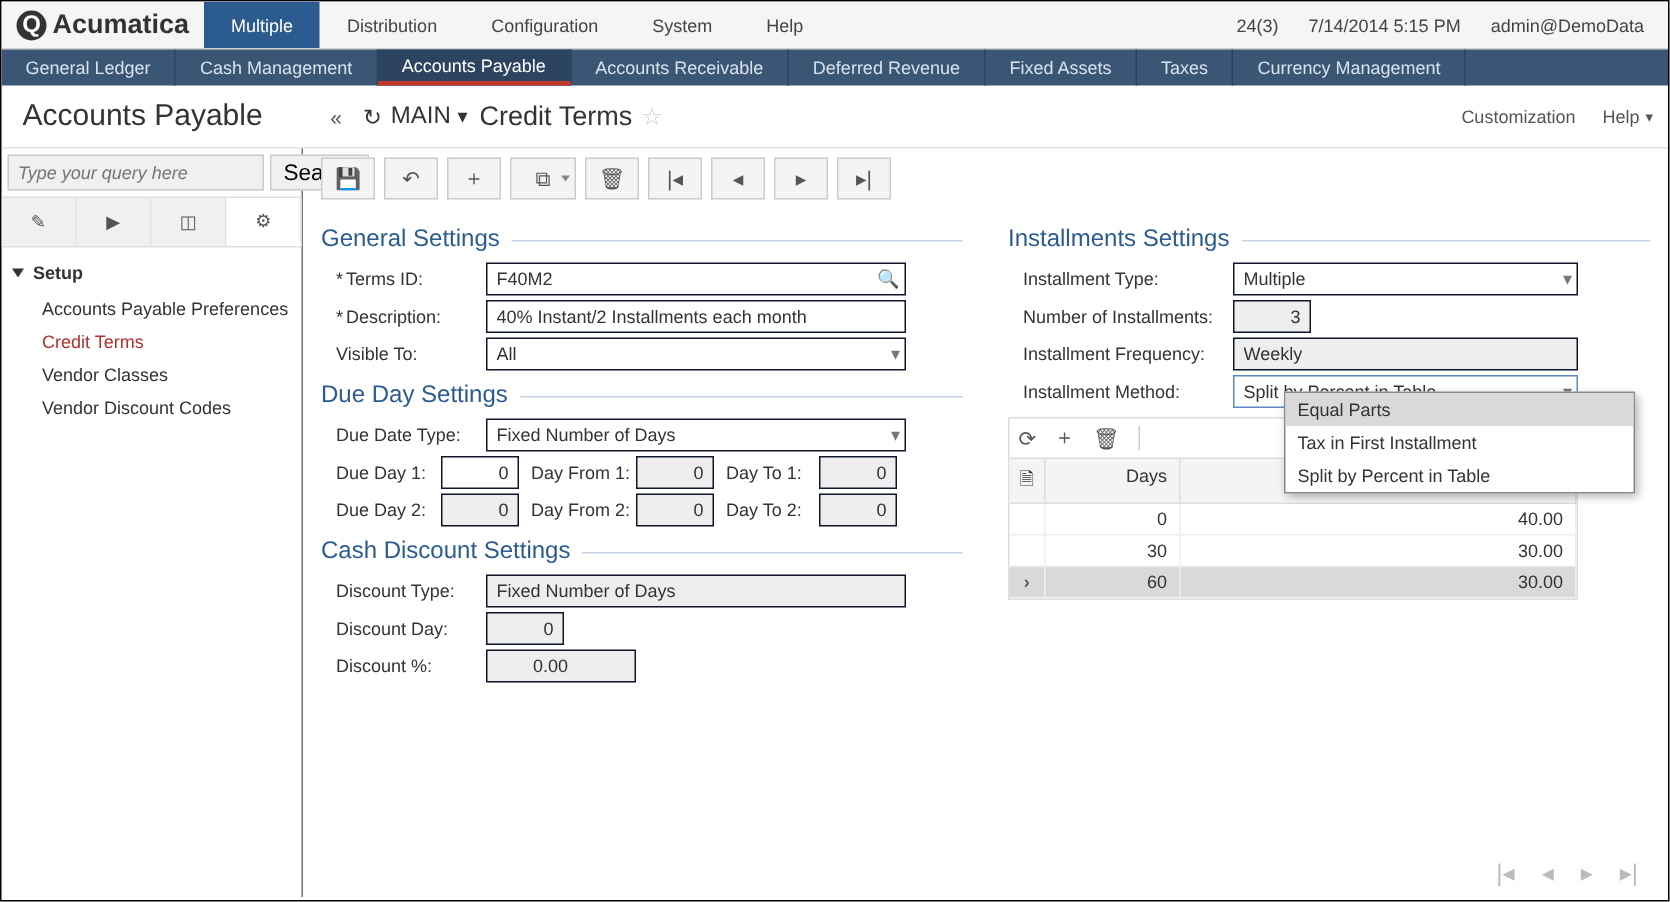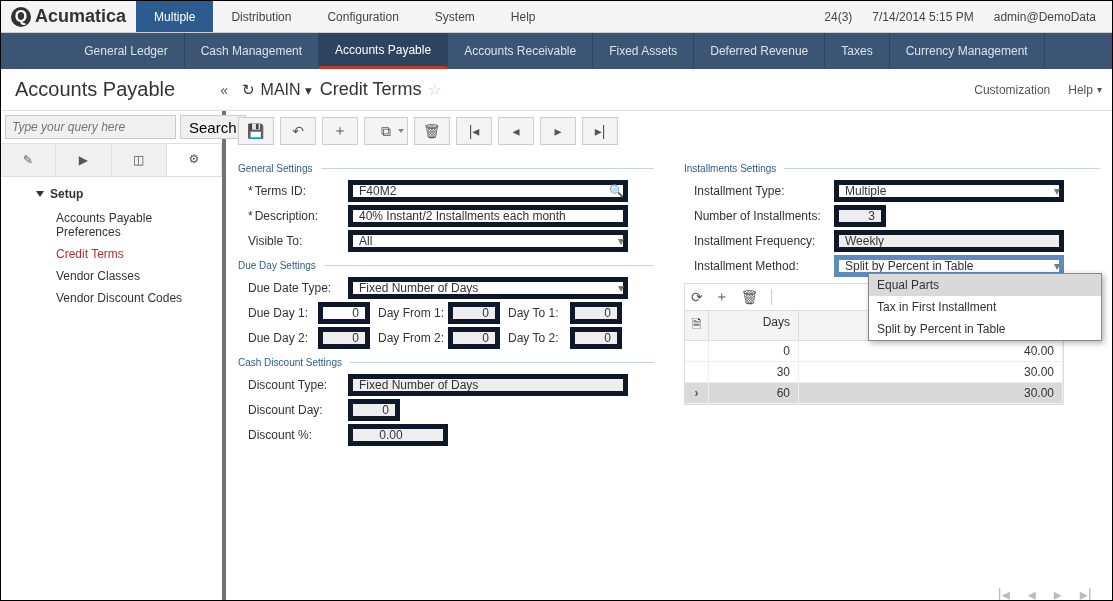--- a/index.html
+++ b/index.html
@@ -8,68 +8,68 @@
   
   .topbar { display: flex; align-items: center; height: 32px; background: #f5f5f5; border-bottom: 1px solid #d0d0d0; }
   .logo { display: flex; align-items: center; padding: 0 10px; font-weight: bold; font-size: 18px; color: #333;}
   .logo-icon { width: 20px; height: 20px; border-radius: 50%; background: #333; color: #fff; display: inline-flex; align-items: center; justify-content: center; margin-right: 4px; font-size:16px;}
   .topnav { display: flex; height: 100%; }
   .topnav-item { padding: 0 18px; display: flex; align-items: center; cursor: pointer; color: #444; }
   .topnav-item.active { background: #2c5c8f; color: #fff; }
   .topbar-right { margin-left: auto; display: flex; align-items: center; gap: 20px; padding-right: 16px; color:#444;}
   
   
-  .subnav { display: flex; height: 36px; background: #3a5674; justify-content: center; }
+  .subnav { display: flex; height: 24px; background: #3a5674; }
   .subnav-item { padding: 0 16px; display: flex; align-items: center; color: #d8e2ec; cursor: pointer; border-right:1px solid #2c4460;}
   .subnav-item.active { background: #2c4460; color: #fff; border-bottom: 3px solid #c0392b; }
   
   
   .module-header { display: flex; align-items: center; height: 42px; padding: 0 10px; border-bottom: 1px solid #e0e0e0;}
   .module-title { font-size: 20px; color: #333; font-weight:normal; padding-left:4px;}
   .collapse-btn { margin-left: auto; margin-right: 8px; cursor:pointer; color:#555; font-size:14px;}
   .breadcrumb-wrap { display:flex; align-items:center; margin-left:6px;}
   .refresh-icon { cursor:pointer; color:#333; font-size:15px; margin-right:6px;}
   .breadcrumb-main { font-size: 16px; color:#333; margin-right:4px;}
   .breadcrumb-title { font-size: 18px; color:#333; margin-left:4px;}
   .star { color:#ccc; font-size:16px; margin-left:6px; cursor:pointer;}
   .header-right { margin-left:auto; display:flex; align-items:center; gap:18px; color:#555;justify-content:flex-end;}
   .help-drop { display:flex; align-items:center; gap:4px; cursor:pointer;}
   
   
   .main { display:flex; height: calc(601px - 32px - 28px - 42px);}
-  .sidebar { width: 225px; border-right:4px solid #737373; display:flex; flex-direction:column;}
+  .sidebar { width: 201px; border-right:1px solid #737373; display:flex; flex-direction:column;}
   .search-row { display:flex; padding:4px; gap:4px; border-bottom:1px solid #e0e0e0;}
   .search-input { flex:1; height:24px; border:1px solid #ccc; background:#f0f0f0; padding:0 6px; font-style:italic; color:#888; font-size:12px;}
   .search-btn { height:24px; padding:0 8px; border:1px solid #ccc; background:#f0f0f0; cursor:pointer; font-size:15px;}
   .sidebar-tabs { display:flex; border-bottom:1px solid #e0e0e0;}
   .sidebar-tab { flex:1; height:32px; display:flex; align-items:center; justify-content:center; cursor:pointer; color:#555; border-right:1px solid #e0e0e0;}
   .sidebar-tab.active { background:#fff; border-bottom:2px solid #fff; margin-bottom:-1px;}
   .sidebar-tab:not(.active){ background:#f0f0f0;}
-  .tree { padding:10px 7px;margin-left:28px; }
+  .tree { padding:10px 7px; }
   .tree-root { font-weight:bold; margin-bottom:6px; display:flex; align-items:center; cursor:pointer;}
   .tree-caret { display:inline-block; width:0; height:0; border-left:4px solid transparent; border-right:4px solid transparent; border-top:6px solid #333; margin-right:6px;}
   .tree-item { padding:4px 0 4px 20px; cursor:pointer; color:#333;}
   .tree-item.active { color:#b03030;}
   
   
   .content { flex:1; padding:6px 12px 0 12px; position:relative;}
   .toolbar { display:flex; gap:6px; margin-bottom:10px;}
   .tbtn { width:36px; height:28px; border:1px solid #ccc; background:#f4f4f4; display:flex; align-items:center; justify-content:center; cursor:pointer; color:#555; font-size:14px;}
   .tbtn.disabled { color:#bbb; }
   .tbtn.wide { width:44px; position:relative;}
   .tbtn .mini-caret { position:absolute; right:3px; top:11px; width:0; height:0; border-left:3px solid transparent; border-right:3px solid transparent; border-top:4px solid #888;}
   
   .form-cols { display:flex; gap:30px;}
   .col { flex:1; min-width:0;}
-  .section-title { color:#2c5c8f; font-size:10px; margin:8px 0 6px 0; display:flex; align-items:center;}
+  .section-title { color:#2c5c8f; font-size:16px; margin:8px 0 6px 0; display:flex; align-items:center;}
   .section-title .line { flex:1; height:1px; background:#c5d4e3; margin-left:8px;}
   .frow { display:flex; align-items:center; margin:3px 0;}
   .flabel { width:110px; color:#333; font-size:12px; padding-left:10px;}
   .flabel .req { margin-right:2px;}
-  .finput { height:22px; border:5px solid #0f172a; padding:0 20px 0 6px; font-size:12px; color:#333; background:#fff; position:relative;}
+  .finput { height:22px; border:1px solid #0f172a; padding:0 20px 0 6px; font-size:12px; color:#333; background:#fff; position:relative;}
   .finput.ro { background:#eee;}
   .input-wrap { position:relative; }
   .input-icon { position:absolute; right:4px; top:4px; color:#777; font-size:12px; pointer-events:none;}
   .num-sm { width:52px; text-align:right; padding-right:6px;}
   .wide-inp { width:280px;}
   
   .subrow { display:flex; align-items:center; margin:3px 0;}
   .sublabel { width:80px; padding-left:10px; color:#333;}
   .sublabel2 { width:78px; text-align:left; padding-left:8px; color:#333;}
   .sublabel3 { width:70px; text-align:left; padding-left:8px; color:#333;}
@@ -129,22 +129,22 @@
     <span>7/14/2014 5:15 PM</span>
     <span>admin@DemoData</span>
   </div>
 </div>
 
 <div class="subnav">
   <div class="subnav-item">General Ledger</div>
   <div class="subnav-item">Cash Management</div>
   <div class="subnav-item active">Accounts Payable</div>
   <div class="subnav-item">Accounts Receivable</div>
+  <div class="subnav-item">Deferred Revenue</div>
   <div class="subnav-item">Fixed Assets</div>
-  <div class="subnav-item">Deferred Revenue</div>
   <div class="subnav-item">Taxes</div>
   <div class="subnav-item">Currency Management</div>
 </div>
 
 <div class="module-header">
   <div class="module-left">
     <span class="module-title">Accounts Payable</span>
     <span class="collapse-btn">«</span>
   </div>
   <div class="breadcrumb-wrap">

